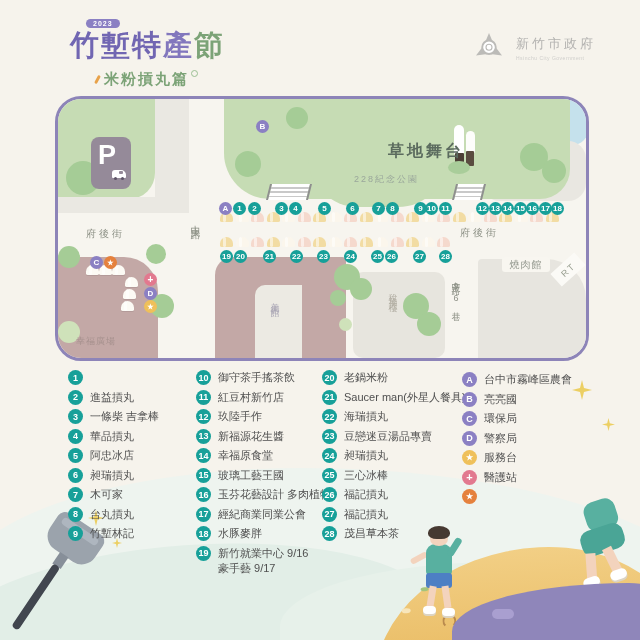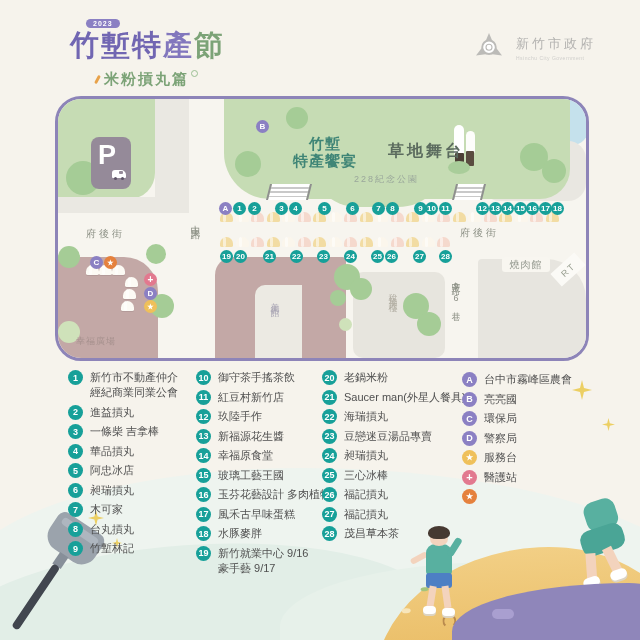--- a/index.html
+++ b/index.html
@@ -232,24 +232,20 @@
     <div class="tree" style="left:228px;top:8px;width:22px;height:22px"></div>
     <div class="tree" style="left:462px;top:44px;width:28px;height:28px"></div>
     <div class="tree" style="left:484px;top:60px;width:24px;height:24px"></div>
 
     <div class="statue-a"></div>
     <div class="statue-b"></div>
     <div class="base-a"></div>
     <div class="base-b"></div>
     <div class="statue-bush"></div>
 
-    <div class="feast">
-      <span class="l1" style="display:block">竹塹</span>
-      <span class="l1" style="display:block">特產饗宴</span>
-    </div>
     <div class="stage">草地舞台</div>
     <div class="p228">228紀念公園</div>
 
     <div class="crosswalk cw1"></div>
     <div class="crosswalk cw2"></div>
 
     <div class="lbl" style="left:28px;top:128px">府後街</div>
     <div class="lbl" style="left:402px;top:127px">府後街</div>
     <div class="lbl v" style="left:130px;top:118px">中央路</div>
     <div class="lbl v" style="left:391px;top:176px;font-size:9px">中正路96巷</div>
@@ -366,21 +362,20 @@
         <span class="mk" data-kind="cross" style="position: absolute; left: 86px; top: 174px;">+</span>
         <span class="mk" data-kind="letter" style="position: absolute; left: 86px; top: 188px;">D</span>
         <span class="mk" data-kind="star-yellow" style="position: absolute; left: 86px; top: 201px;">★</span>
       </span>
   </div>
 
   <div class="lg-col" style="left:68px;top:370px;width:130px">
 
       <div class="lg-item">
         <span class="lg-num">1</span>
-        <span class="lg-text"><span class="l1">新竹市不動產仲介</span><span class="l2">經紀商業同業公會</span></span>
       </div>
 
       <div class="lg-item">
         <span class="lg-num">2</span>
         <span class="lg-text"><span class="l1">進益摃丸</span></span>
       </div>
 
       <div class="lg-item">
         <span class="lg-num">3</span>
         <span class="lg-text"><span class="l1">一條柴 吉拿棒</span></span>
@@ -448,21 +443,21 @@
         <span class="lg-text"><span class="l1">玻璃工藝王國</span></span>
       </div>
 
       <div class="lg-item">
         <span class="lg-num">16</span>
         <span class="lg-text"><span class="l1">玉芬花藝設計 多肉植物</span></span>
       </div>
 
       <div class="lg-item">
         <span class="lg-num">17</span>
-        <span class="lg-text"><span class="l1">風禾古早味蛋糕</span></span>
+        <span class="lg-text"><span class="l1">經紀商業同業公會</span></span>
       </div>
 
       <div class="lg-item">
         <span class="lg-num">18</span>
         <span class="lg-text"><span class="l1">水豚麥胖</span></span>
       </div>
 
       <div class="lg-item">
         <span class="lg-num">19</span>
         <span class="lg-text"><span class="l1">新竹就業中心 9/16</span><span class="l2">豪手藝 9/17</span></span>

